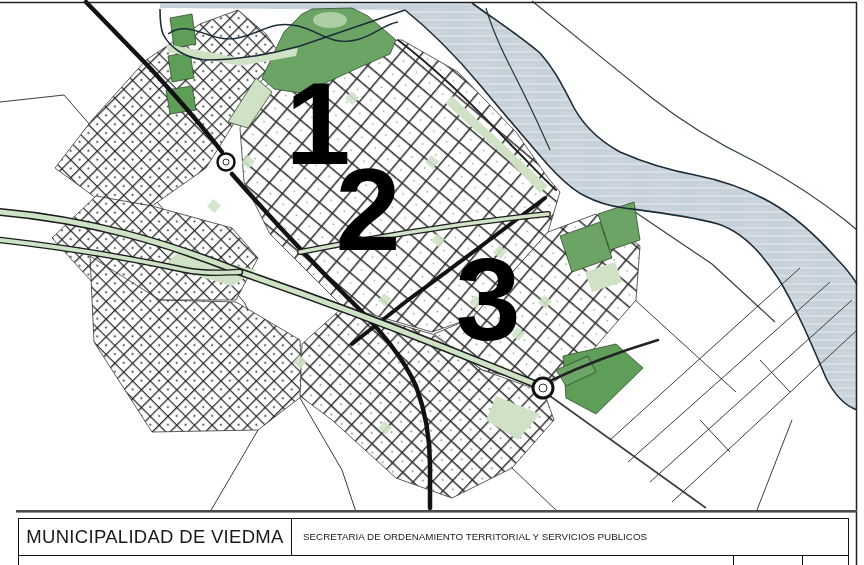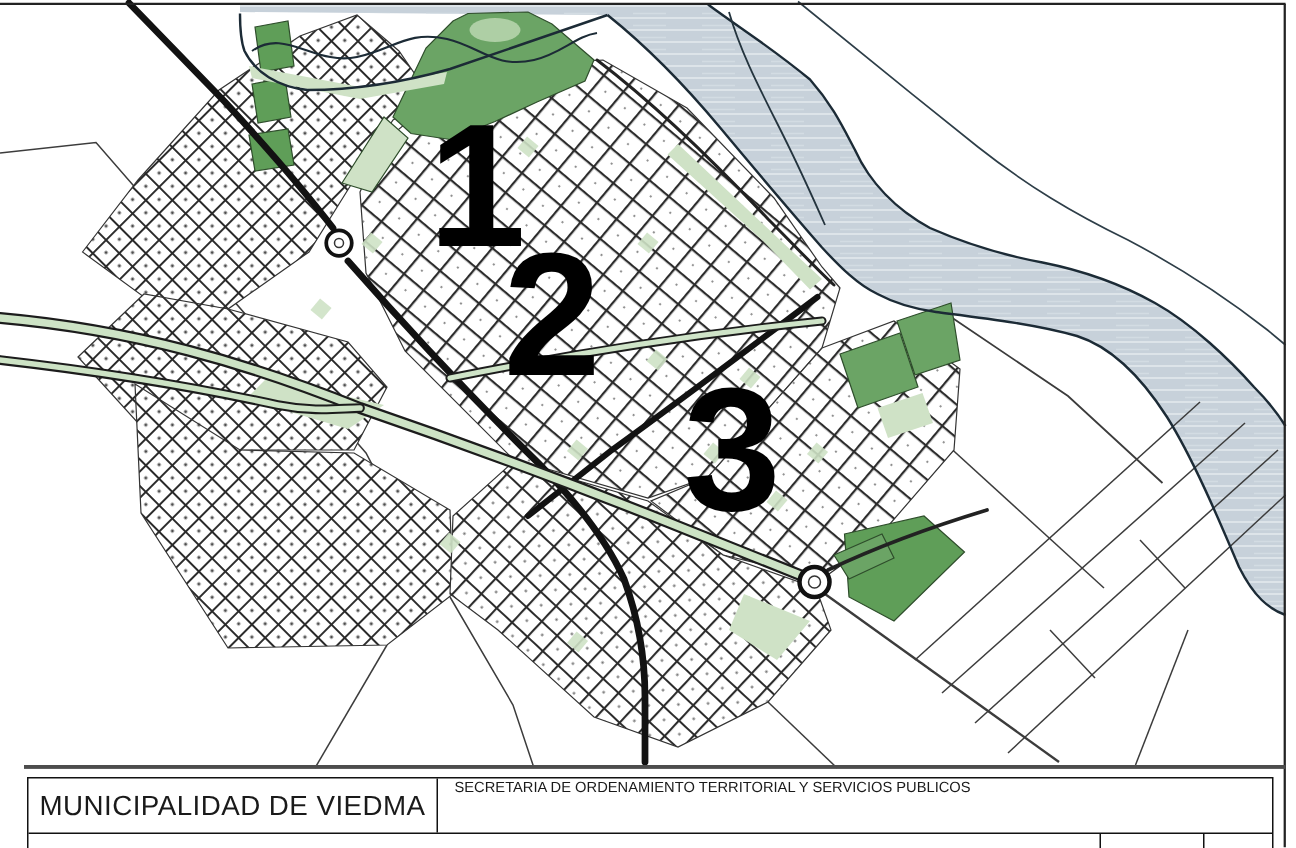--- a/index.html
+++ b/index.html
@@ -13,21 +13,21 @@
     position:absolute;left:18px;top:518px;width:831px;height:60px;
     border:1.6px solid #111;background:#fff;box-sizing:border-box;
   }
   .tb-row1{display:flex;height:37px;border-bottom:1.4px solid #111;box-sizing:border-box;}
   .tb-muni{
     width:273px;border-right:1.4px solid #111;box-sizing:border-box;
     display:flex;align-items:center;justify-content:center;
     font-size:18.5px;letter-spacing:.3px;color:#1a1a1a;white-space:nowrap;
   }
   .tb-sec{
-    flex:1;display:flex;flex-direction:column;justify-content:flex-start;
+    flex:1;display:flex;flex-direction:column;justify-content:center;
     padding-left:11px;font-size:9.8px;line-height:1.38;color:#1a1a1a;
   }
   .tb-row2{display:flex;height:20px;}
   .tb2-a{width:715px;border-right:1.4px solid #111;box-sizing:border-box;}
   .tb2-b{width:69px;border-right:1.4px solid #111;box-sizing:border-box;}
   .tb2-c{flex:1;}
   .znum{font-family:"Liberation Sans",sans-serif;font-weight:bold;fill:#000;}
 </style>
 </head>
 <body>

